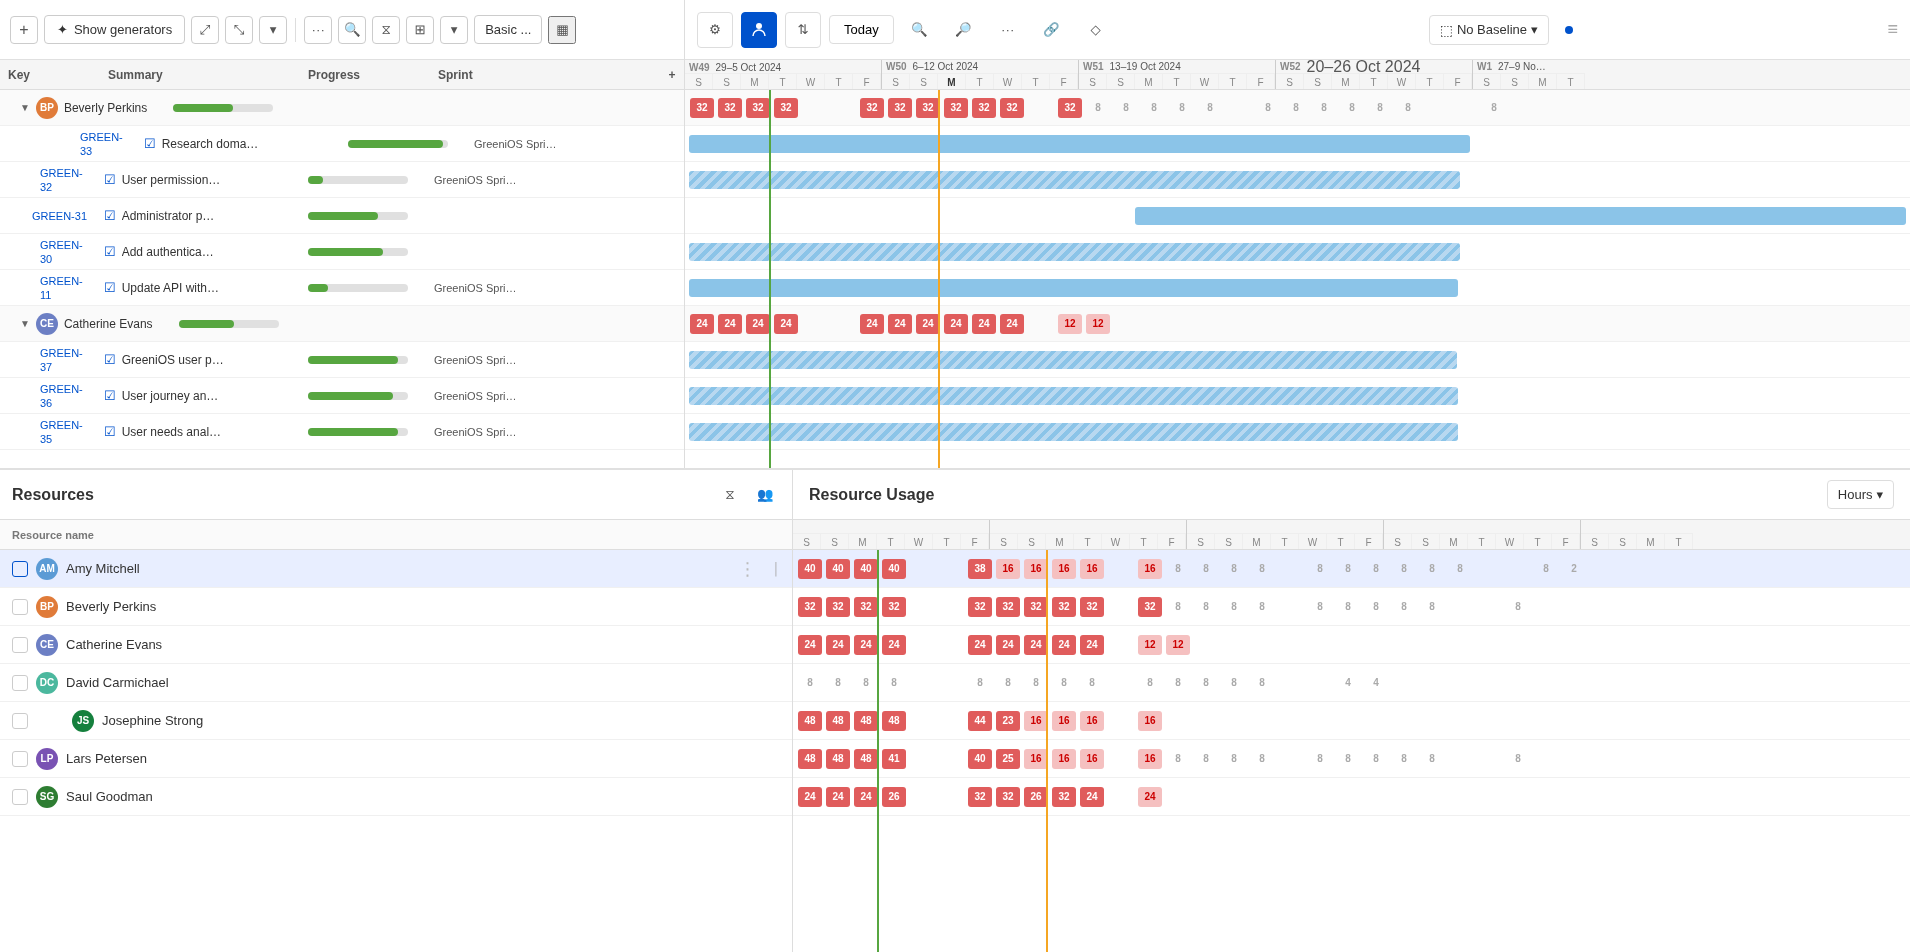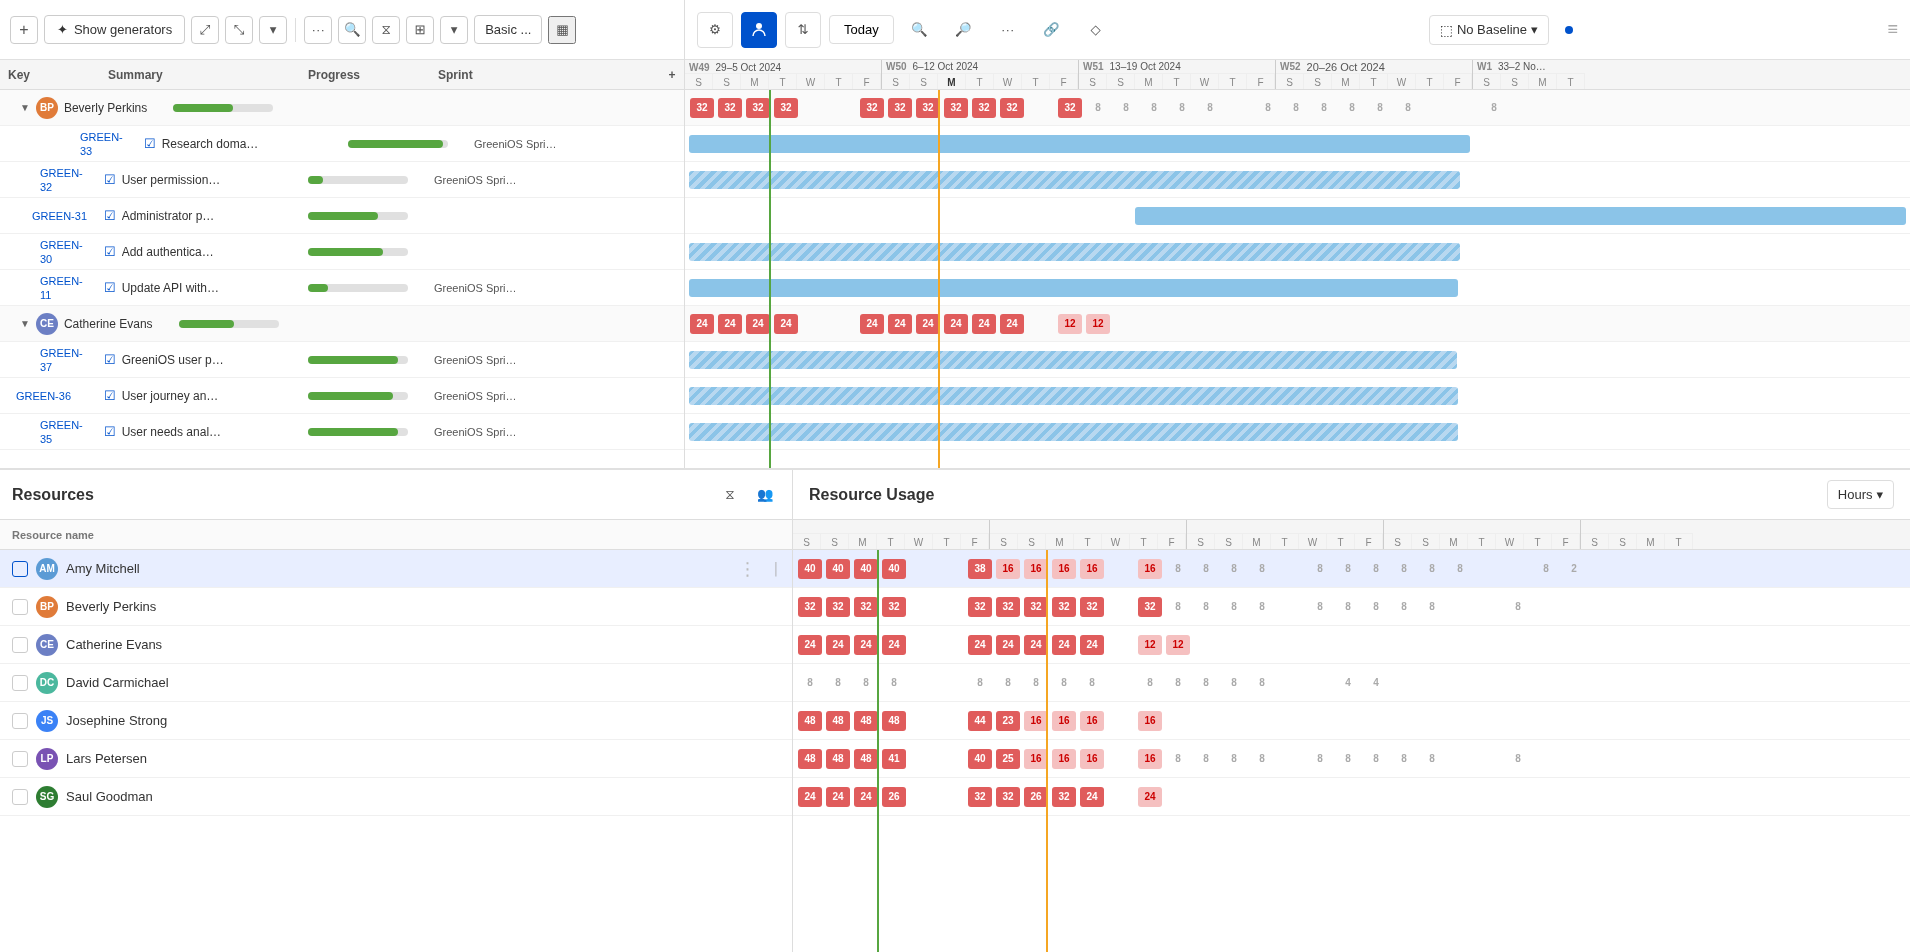--- a/index.html
+++ b/index.html
@@ -226,21 +226,21 @@
           </div>
           <div class="progress-cell">
               <div class="progress-bar-bg">
                 <div class="progress-bar-fill" style="width:90%;"></div>
               </div>
             </div>
           <div class="sprint-cell">GreeniOS Spri…</div>
         </div>
 
         <div class="table-row">
-          <div class="key-cell" style="padding-left:16px;"><a class="key-link">GREEN-36</a></div>
+          <div class="key-cell" style="padding-left:40px;"><a class="key-link">GREEN-36</a></div>
           <div class="summary-cell">
             <span style="color:#0052cc;font-size:13px;">☑</span>
             <span class="summary-text">User journey an…</span>
           </div>
           <div class="progress-cell">
               <div class="progress-bar-bg">
                 <div class="progress-bar-fill" style="width:85%;"></div>
               </div>
             </div>
           <div class="sprint-cell">GreeniOS Spri…</div>
@@ -334,37 +334,37 @@
               <div class="day-cell">T</div>
               <div class="day-cell">W</div>
               <div class="day-cell">T</div>
               <div class="day-cell">F</div>
           </div>
         </div>
 
         <div style="border-right:1px solid #ccc; min-width:196px;">
           <div style="display:flex; height:14px; align-items:center; border-bottom:1px solid #eee; padding:0 4px; gap:6px;">
             <span style="font-size:10px;color:#888;font-weight:600;">W52</span>
-            <span style="font-size:11px;color:#555;font-weight:500;">20–26 Oct 2024</span>
+            <span style="font-size:16px;color:#555;font-weight:500;">20–26 Oct 2024</span>
           </div>
           <div style="display:flex; height:16px;">
             <div class="day-cell">S</div>
               <div class="day-cell">S</div>
               <div class="day-cell">M</div>
               <div class="day-cell">T</div>
               <div class="day-cell">W</div>
               <div class="day-cell">T</div>
               <div class="day-cell">F</div>
           </div>
         </div>
 
         <div style="min-width:100px;">
           <div style="display:flex; height:14px; align-items:center; border-bottom:1px solid #eee; padding:0 4px; gap:6px;">
             <span style="font-size:10px;color:#888;font-weight:600;">W1</span>
-            <span style="font-size:10px;color:#555;font-weight:500;">33–2 No…</span>
+            <span style="font-size:10px;color:#555;font-weight:500;">27–9 No…</span>
           </div>
           <div style="display:flex; height:16px;">
             <div class="day-cell">S</div>
               <div class="day-cell">S</div>
               <div class="day-cell">M</div>
               <div class="day-cell">T</div>
           </div>
         </div>
       </div>
 
@@ -492,21 +492,21 @@
         </div>
 
         <div class="resource-item">
           <div class="resource-checkbox"></div>
           <div class="avatar" style="background:#4bb89e;">DC</div>
           <span style="font-size:13px;color:#333;">David Carmichael</span>
         </div>
 
         <div class="resource-item">
           <div class="resource-checkbox"></div>
-          <div class="avatar" style="background:#3b82f6;">JS</div>
+          <div class="avatar" style="background:#15803d;margin-left:36px;">JS</div>
           <span style="font-size:13px;color:#333;">Josephine Strong</span>
         </div>
 
         <div class="resource-item">
           <div class="resource-checkbox"></div>
           <div class="avatar" style="background:#7952b3;">LP</div>
           <span style="font-size:13px;color:#333;">Lars Petersen</span>
         </div>
 
         <div class="resource-item">

